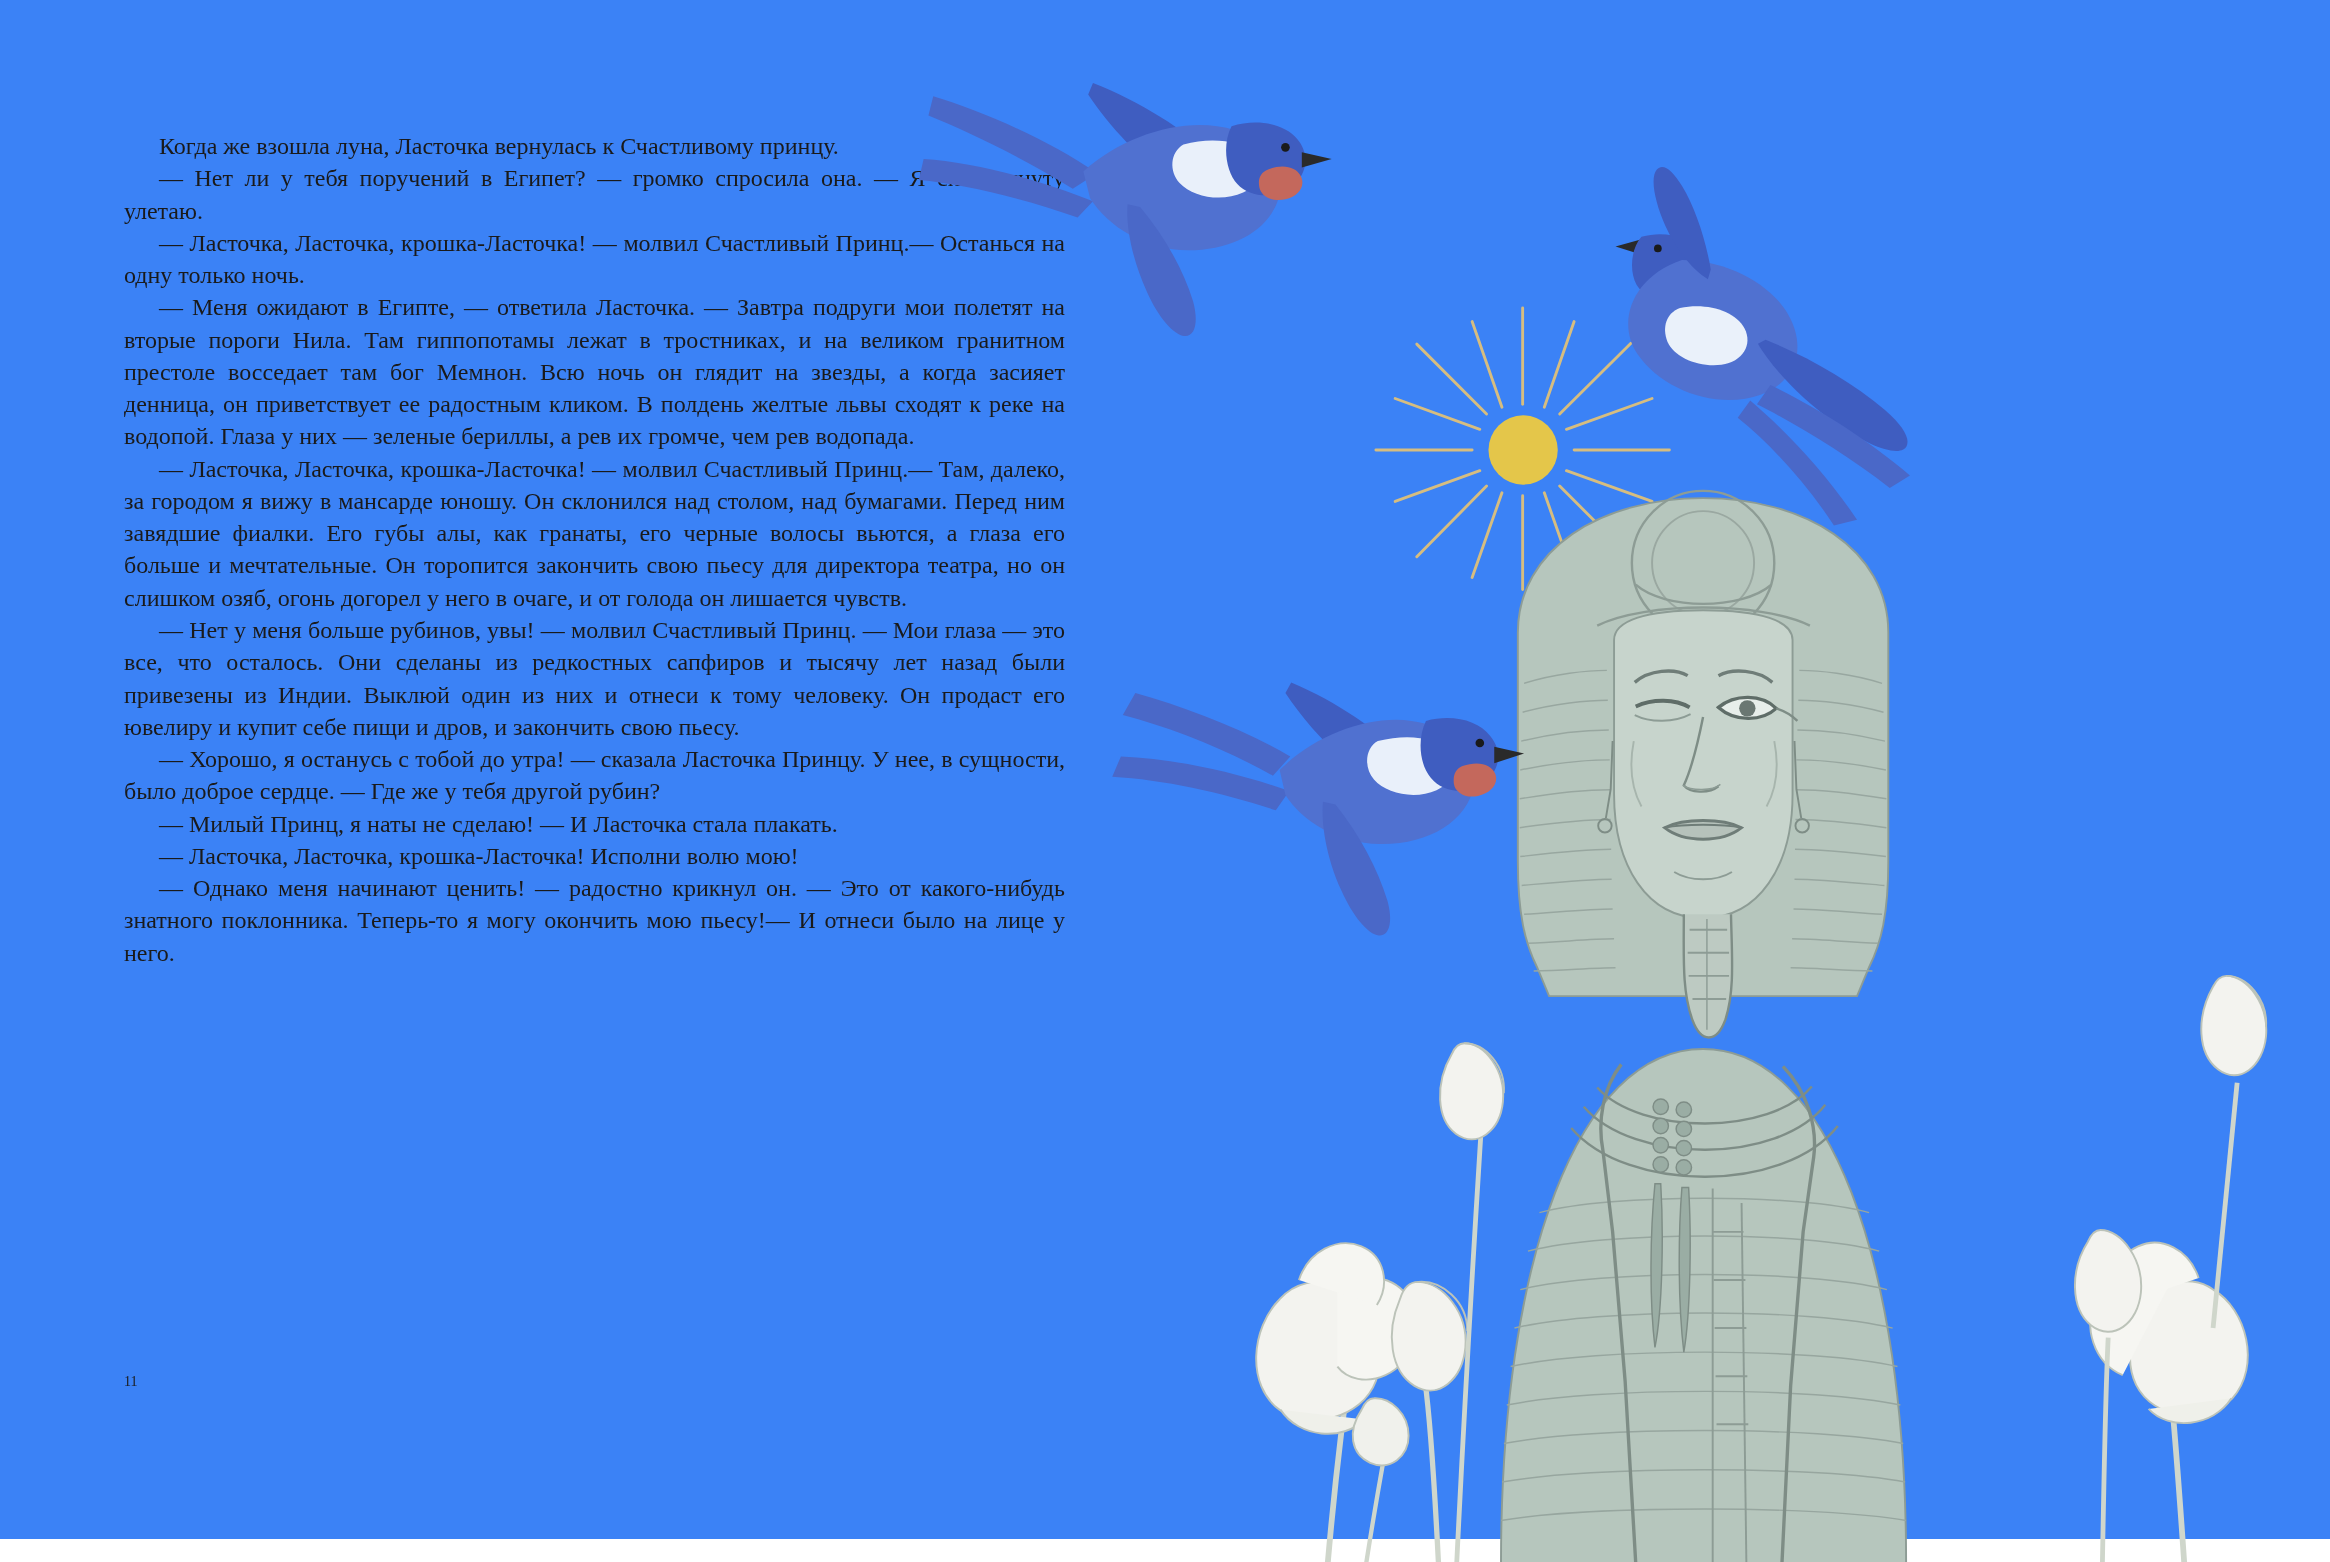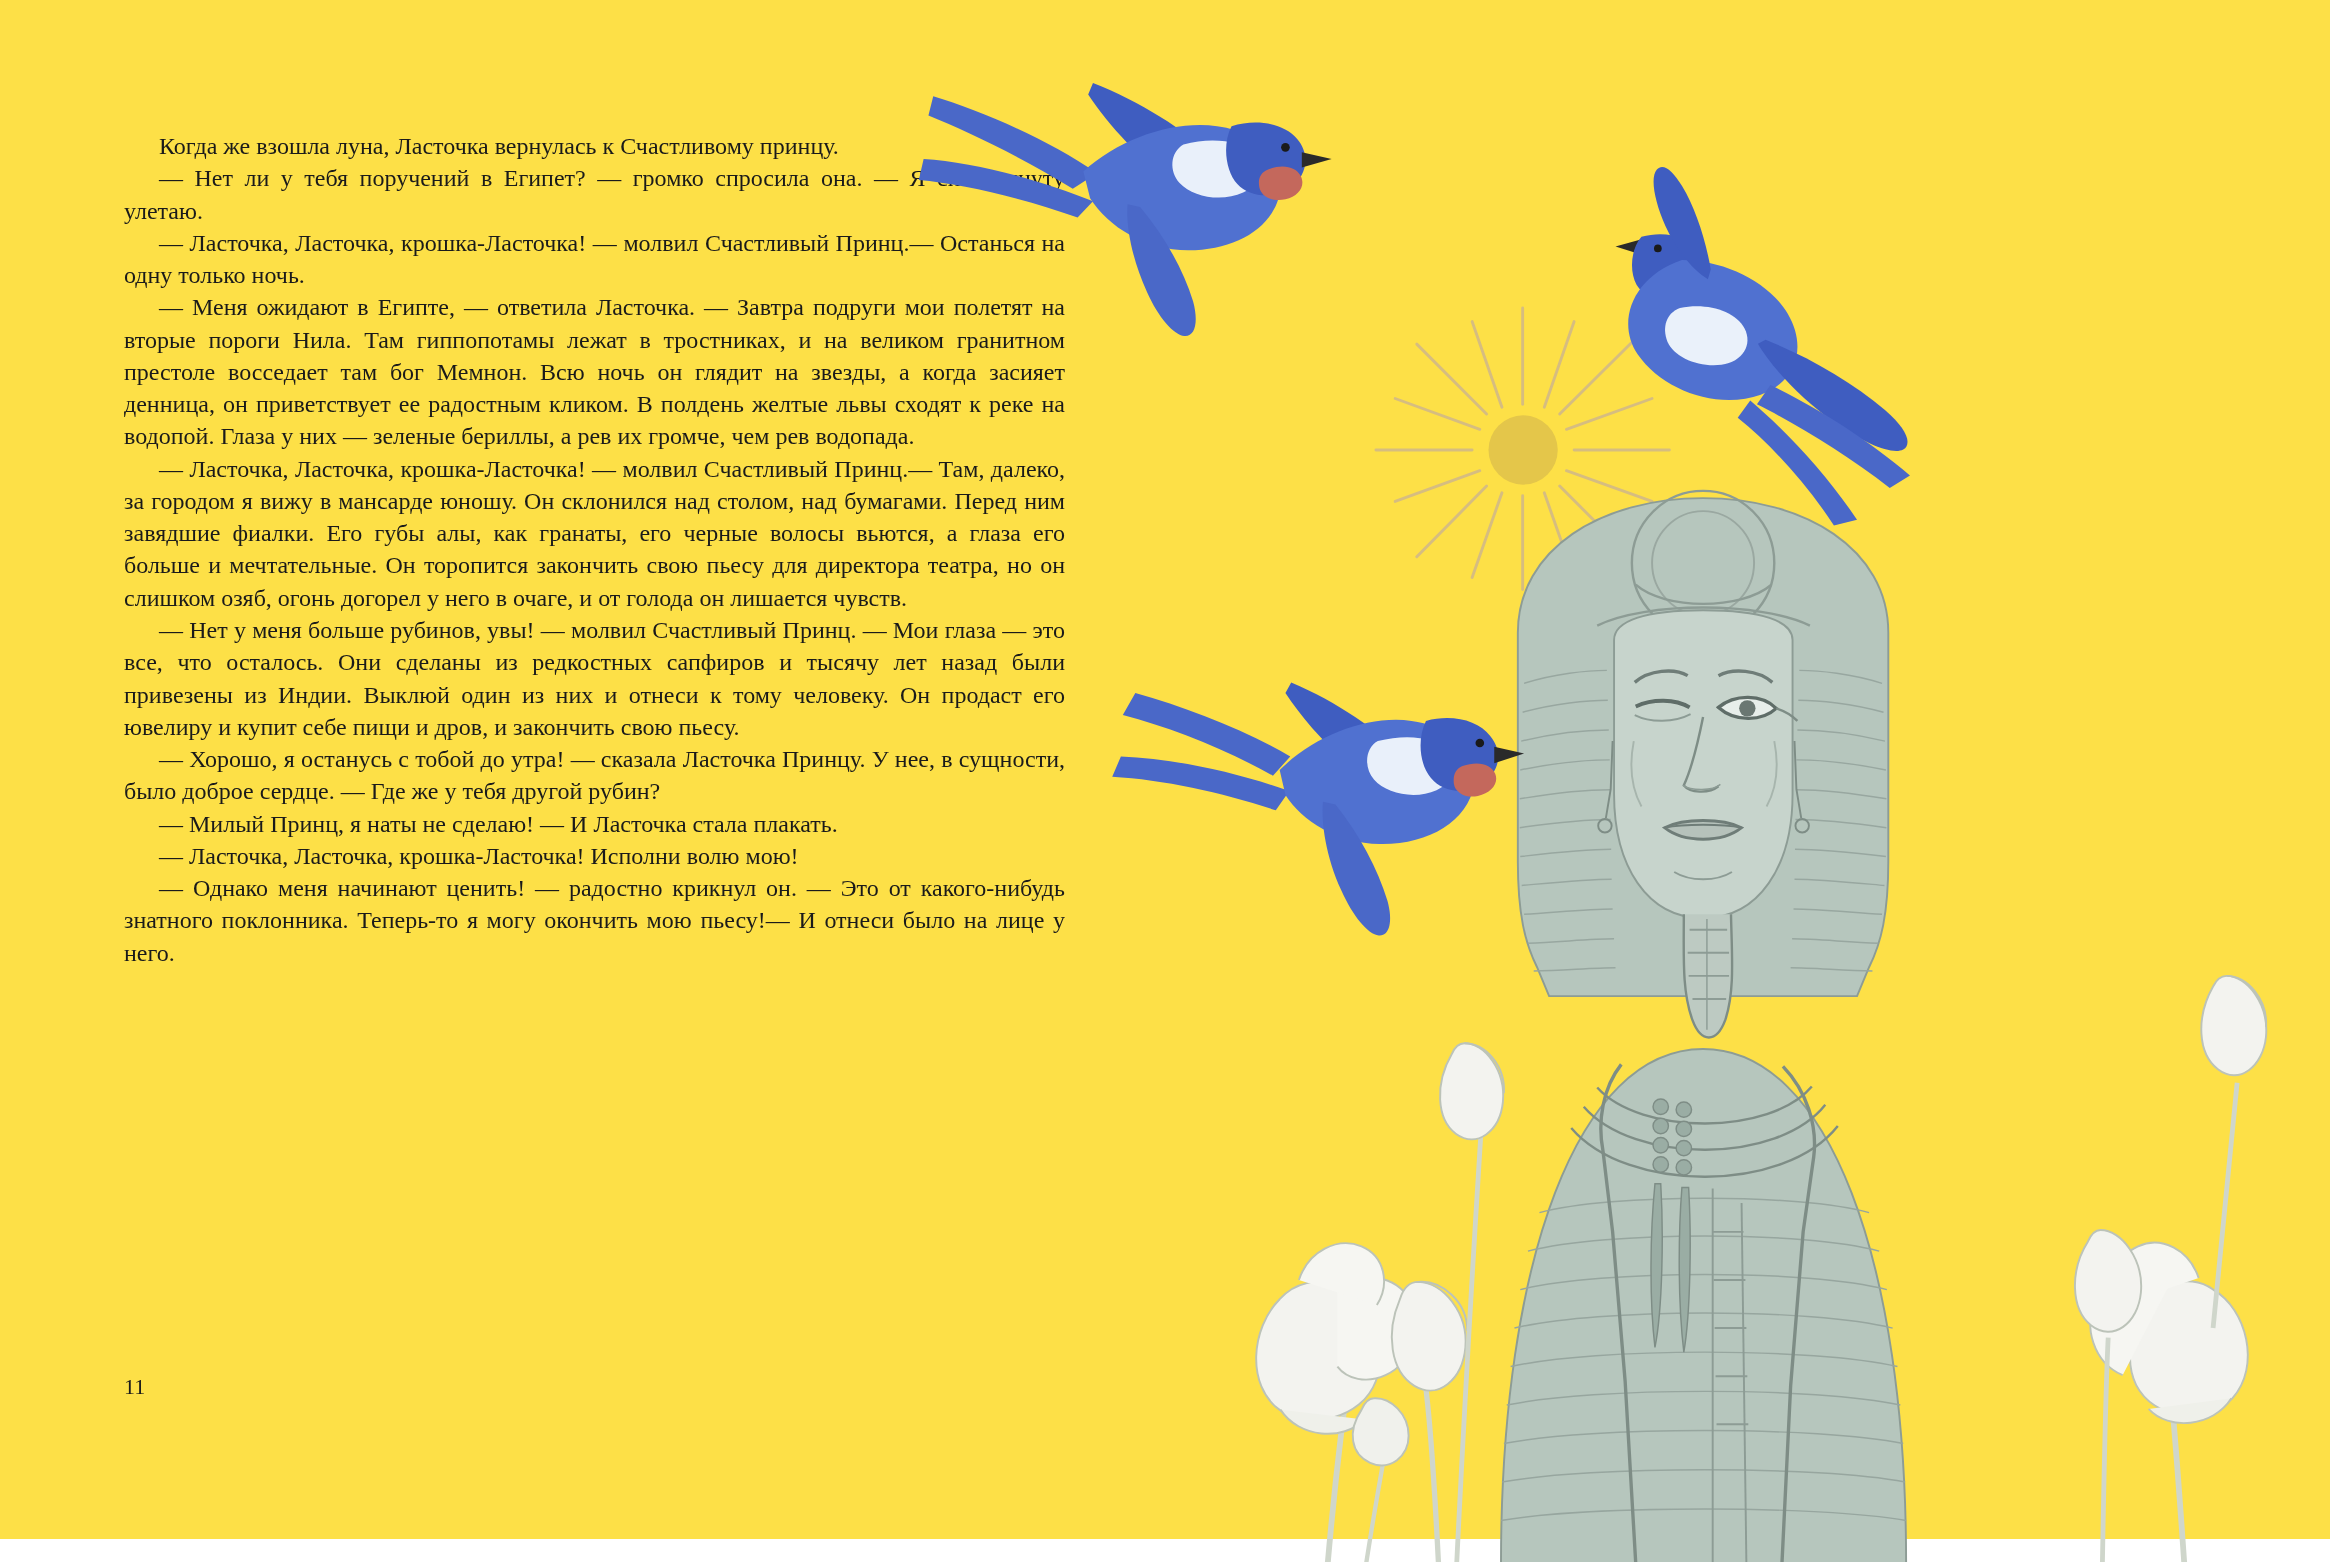--- a/index.html
+++ b/index.html
@@ -10,21 +10,21 @@
   body {
     width: 2330px;
     height: 1563px;
     overflow: hidden;
     font-family: "Liberation Serif", serif;
   }
   .page {
     position: relative;
     width: 2330px;
     height: 1539px;
-    background: #fde047;
+    background: #3b82f6;
   }
 
   
   .text-column {
     position: absolute;
     left: 124px;
     top: 130px;
     width: 941px;
   }
   .para {
@@ -36,21 +36,21 @@
     text-indent: 35px;
     margin: 0;
     -webkit-hyphens: manual;
     hyphens: manual;
   }
   .page-number {
     position: absolute;
     left: 124px;
     top: 1374px;
     font-family: "Liberation Serif", serif;
-    font-size: 22px;
+    font-size: 14px;
     color: #1a1a1a;
   }
 
   
   .illustration {
     position: absolute;
     left: 914px;
     top: 0;
     width: 1416px;
     height: 1563px;

